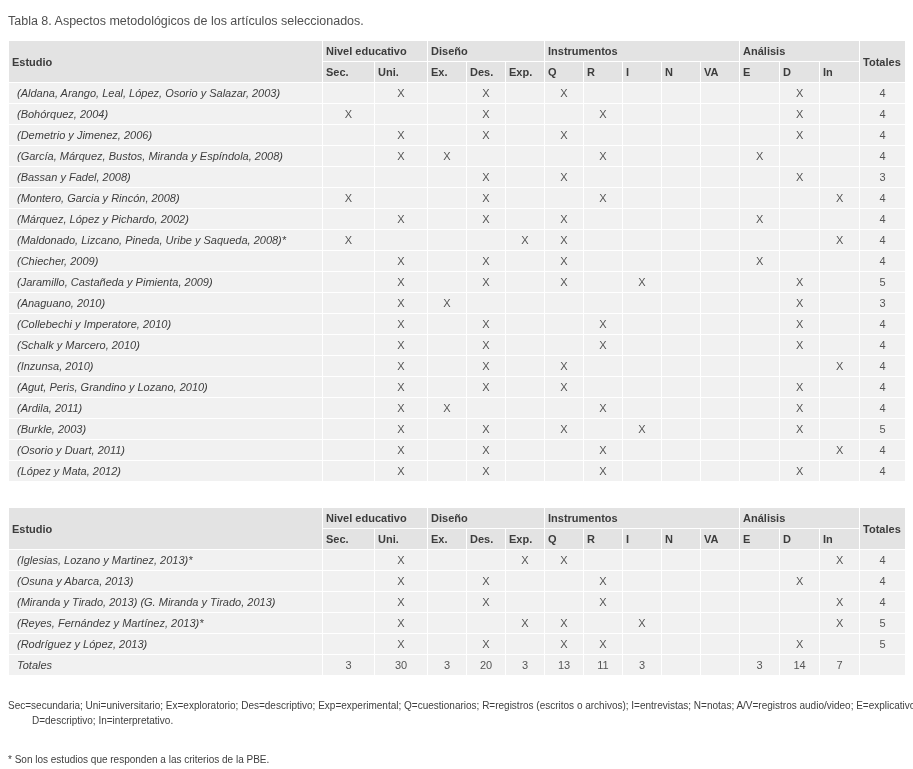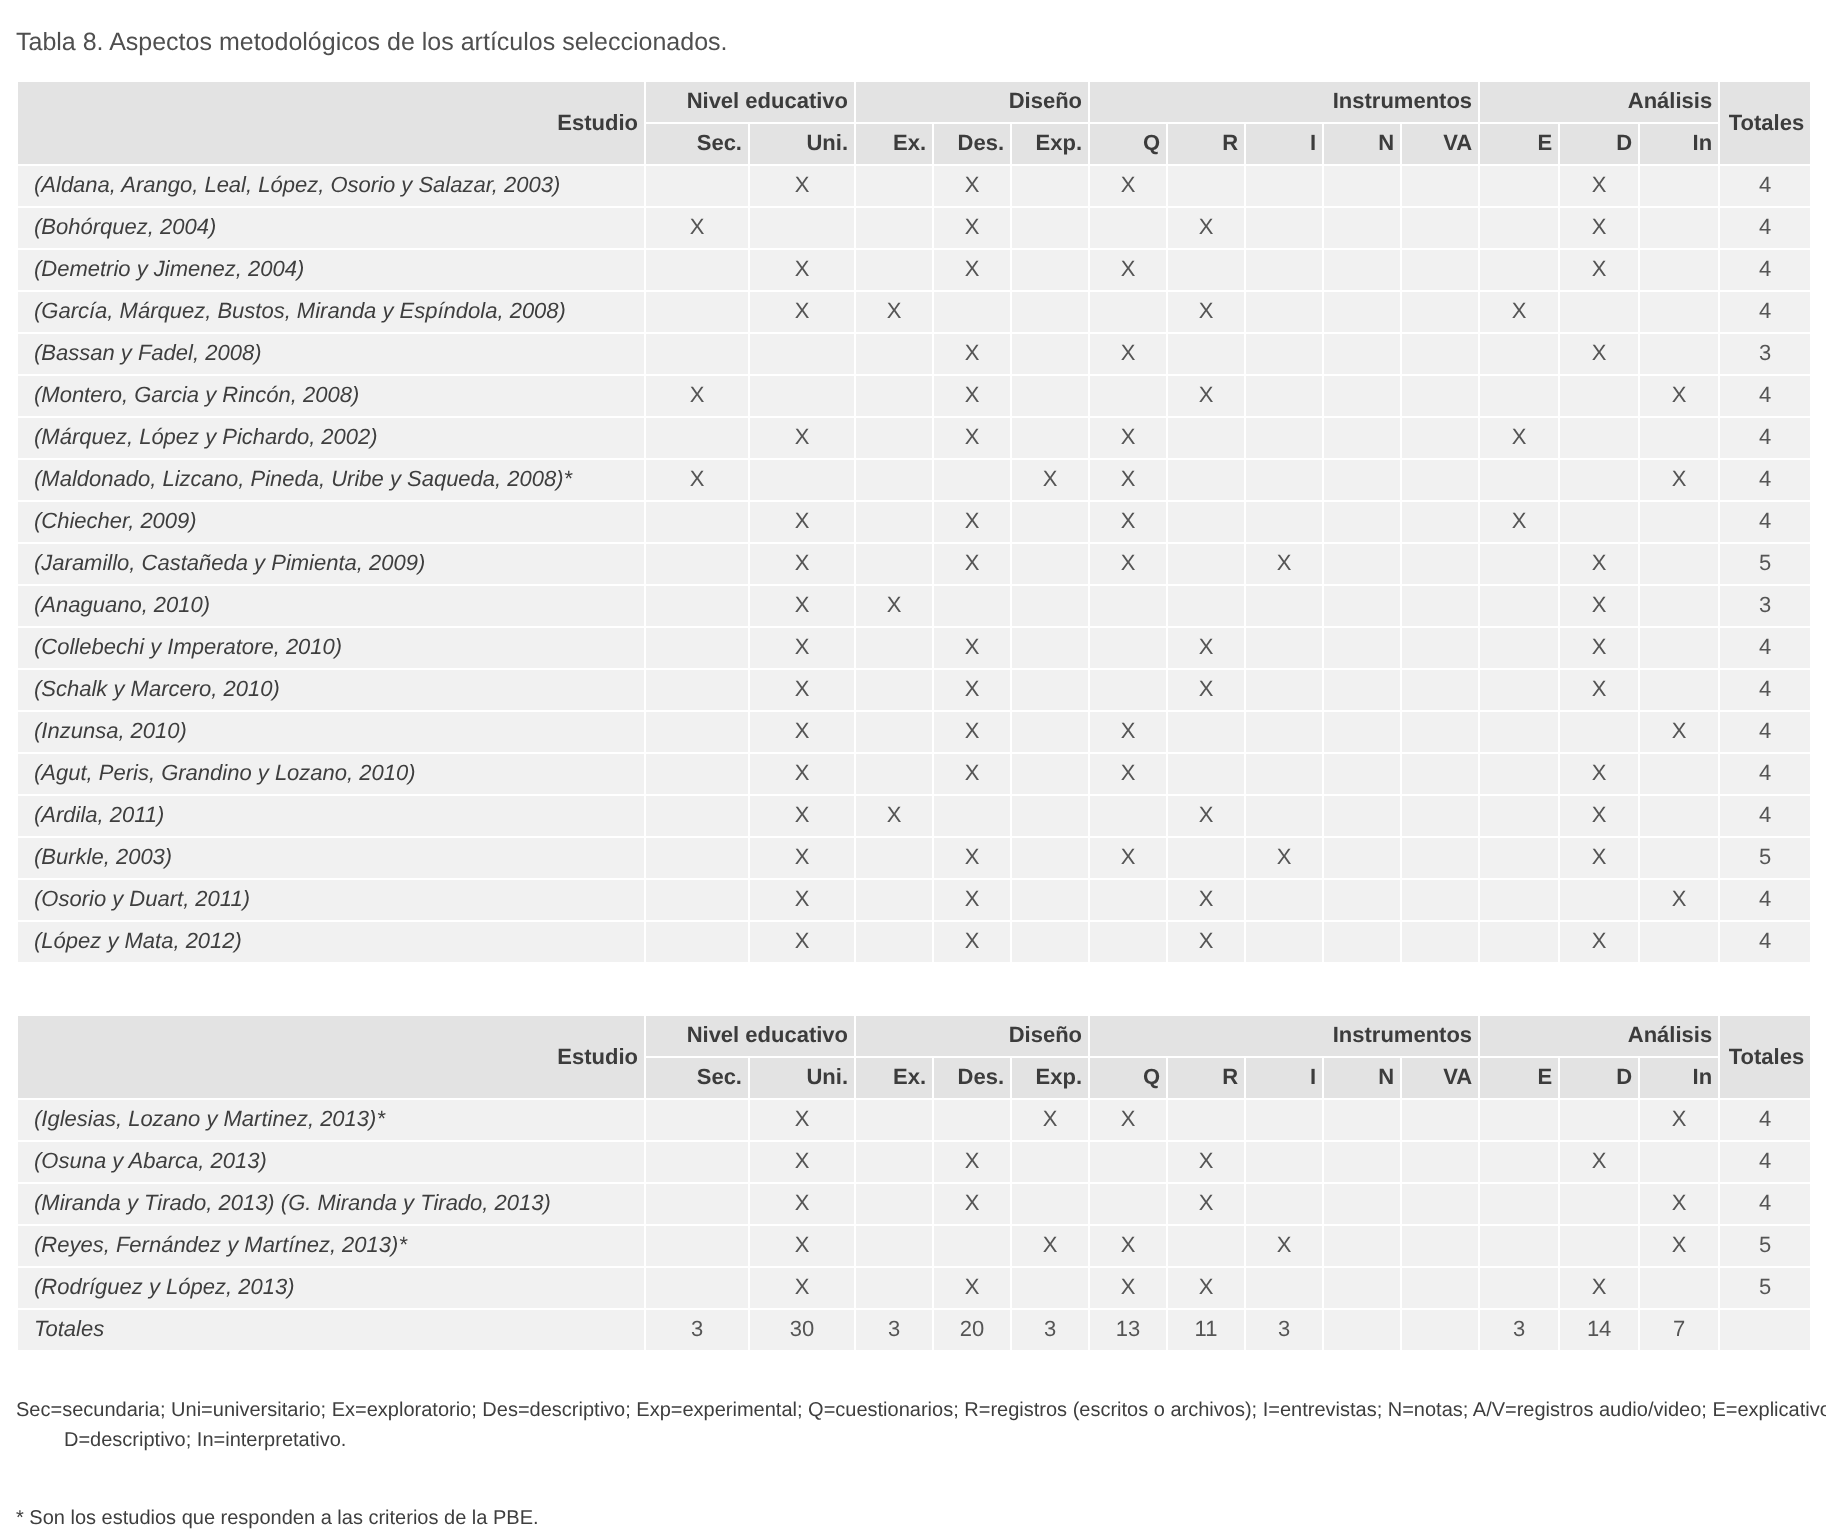--- a/index.html
+++ b/index.html
@@ -18,21 +18,21 @@
     width: 897px;
   }
   table.data-table.second { margin-top: 25px; }
   .data-table th, .data-table td {
     border: 1px solid #ffffff;
     height: 20px; padding: 0 3px;
     overflow: hidden; white-space: nowrap;
   }
   .data-table thead th {
     background: #e3e3e3; font-weight: bold;
-    font-size: 11px; color: #3c3c3c; text-align: right;
+    font-size: 11px; color: #3c3c3c; text-align: left;
   }
   .data-table tbody td {
     background: #f1f1f1; font-size: 11px;
     color: #555555; text-align: center;
   }
   .data-table tbody td.study {
     text-align: left; padding-left: 8px; color: #3e3e3e; font-style: italic;
   }
   .footnote {
     font-size: 10px; color: #3e3e3e; line-height: 1.5;
@@ -122,21 +122,21 @@
           <td>X</td>
           <td></td>
           <td></td>
           <td></td>
           <td></td>
           <td>X</td>
           <td></td>
           <td>4</td>
         </tr>
         <tr>
-          <td class="study">(Demetrio y Jimenez, 2004)</td>
+          <td class="study">(Demetrio y Jimenez, 2006)</td>
           <td></td>
           <td>X</td>
           <td></td>
           <td>X</td>
           <td></td>
           <td>X</td>
           <td></td>
           <td></td>
           <td></td>
           <td></td>

